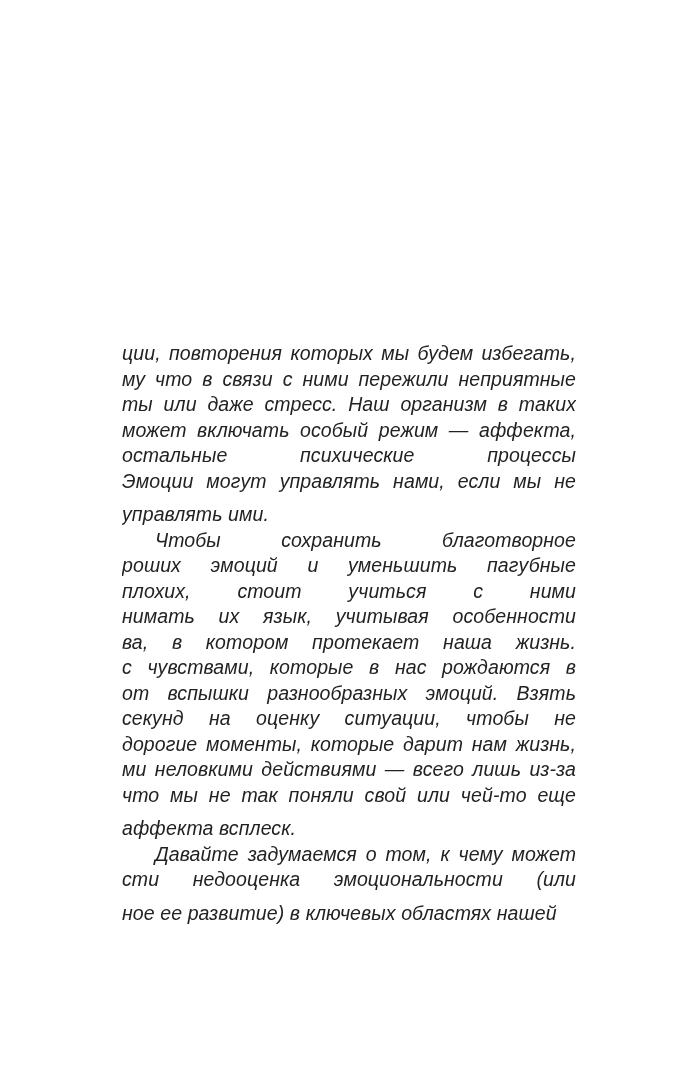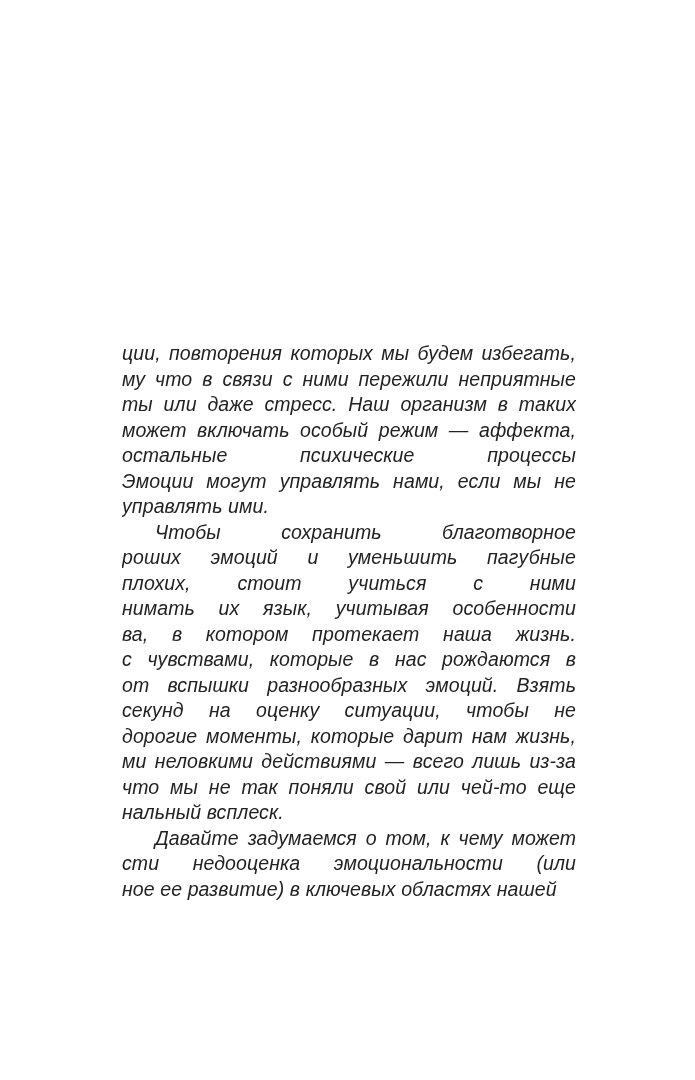--- a/index.html
+++ b/index.html
@@ -32,20 +32,21 @@
   }
   .line {
     height: 25.5px;
     text-align: justify;
     text-align-last: justify;
     overflow: hidden;
   }
   .line.last {
     text-align: left;
     text-align-last: left;
+    margin-top: 8px;
   }
   .line.indent {
     text-indent: 33px;
   }
 </style>
 </head>
 <body>
 
 <div class="page">
   <div class="text-block">
@@ -63,21 +64,21 @@
         <div class="line">роших эмоций и уменьшить пагубные последствия</div>
         <div class="line">плохих, стоит учиться с ними сосуществовать. По-</div>
         <div class="line">нимать их язык, учитывая особенности общест-</div>
         <div class="line">ва, в котором протекает наша жизнь. Считаться</div>
         <div class="line">с чувствами, которые в нас рождаются в зависимости</div>
         <div class="line">от вспышки разнообразных эмоций. Взять несколько</div>
         <div class="line">секунд на оценку ситуации, чтобы не перечеркнуть</div>
         <div class="line">дорогие моменты, которые дарит нам жизнь, свои-</div>
         <div class="line">ми неловкими действиями — всего лишь из-за того,</div>
         <div class="line">что мы не так поняли свой или чей-то еще эмоцио-</div>
-        <div class="line last">нальный всплеск.</div>
+        <div class="line last">аффекта всплеск.</div>
       </div>
       <div class="para">
         <div class="line indent">Давайте задумаемся о том, к чему может приве-</div>
         <div class="line">сти недооценка эмоциональности (или недостаточ-</div>
         <div class="line last">ное ее развитие) в ключевых областях нашей жизни.</div>
       </div>
     </div>
 </div>
 
 </body></html>

